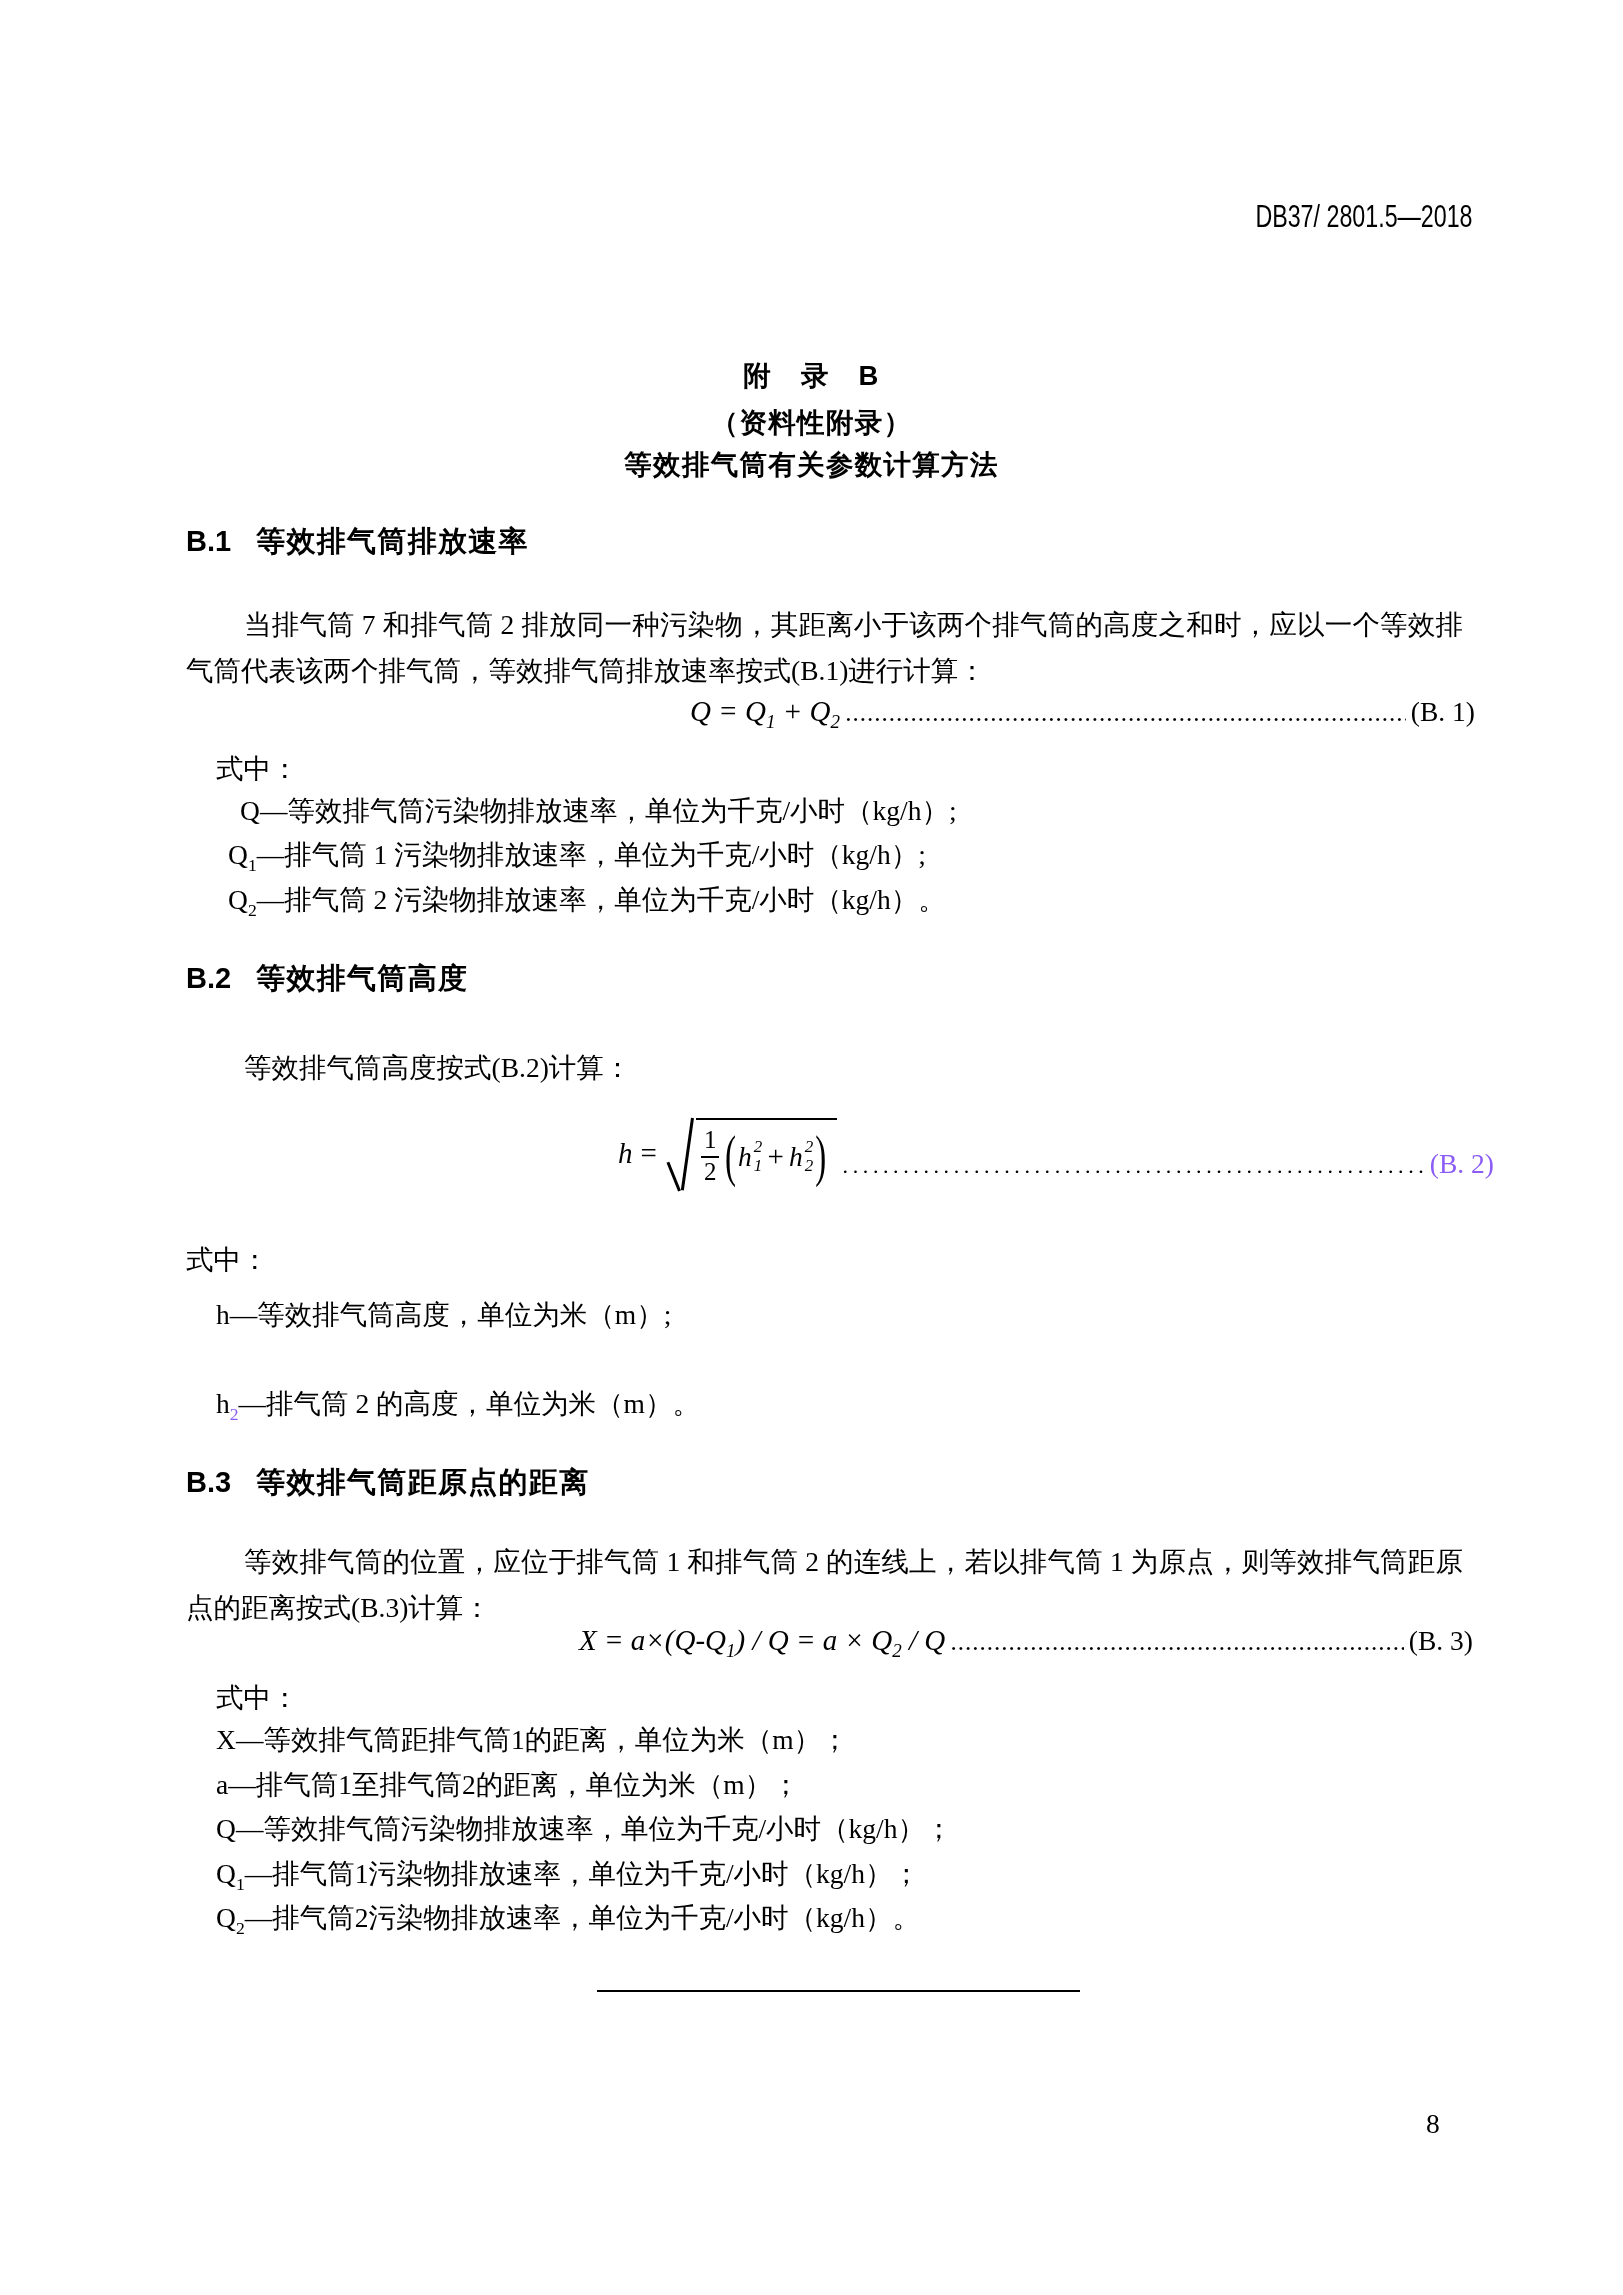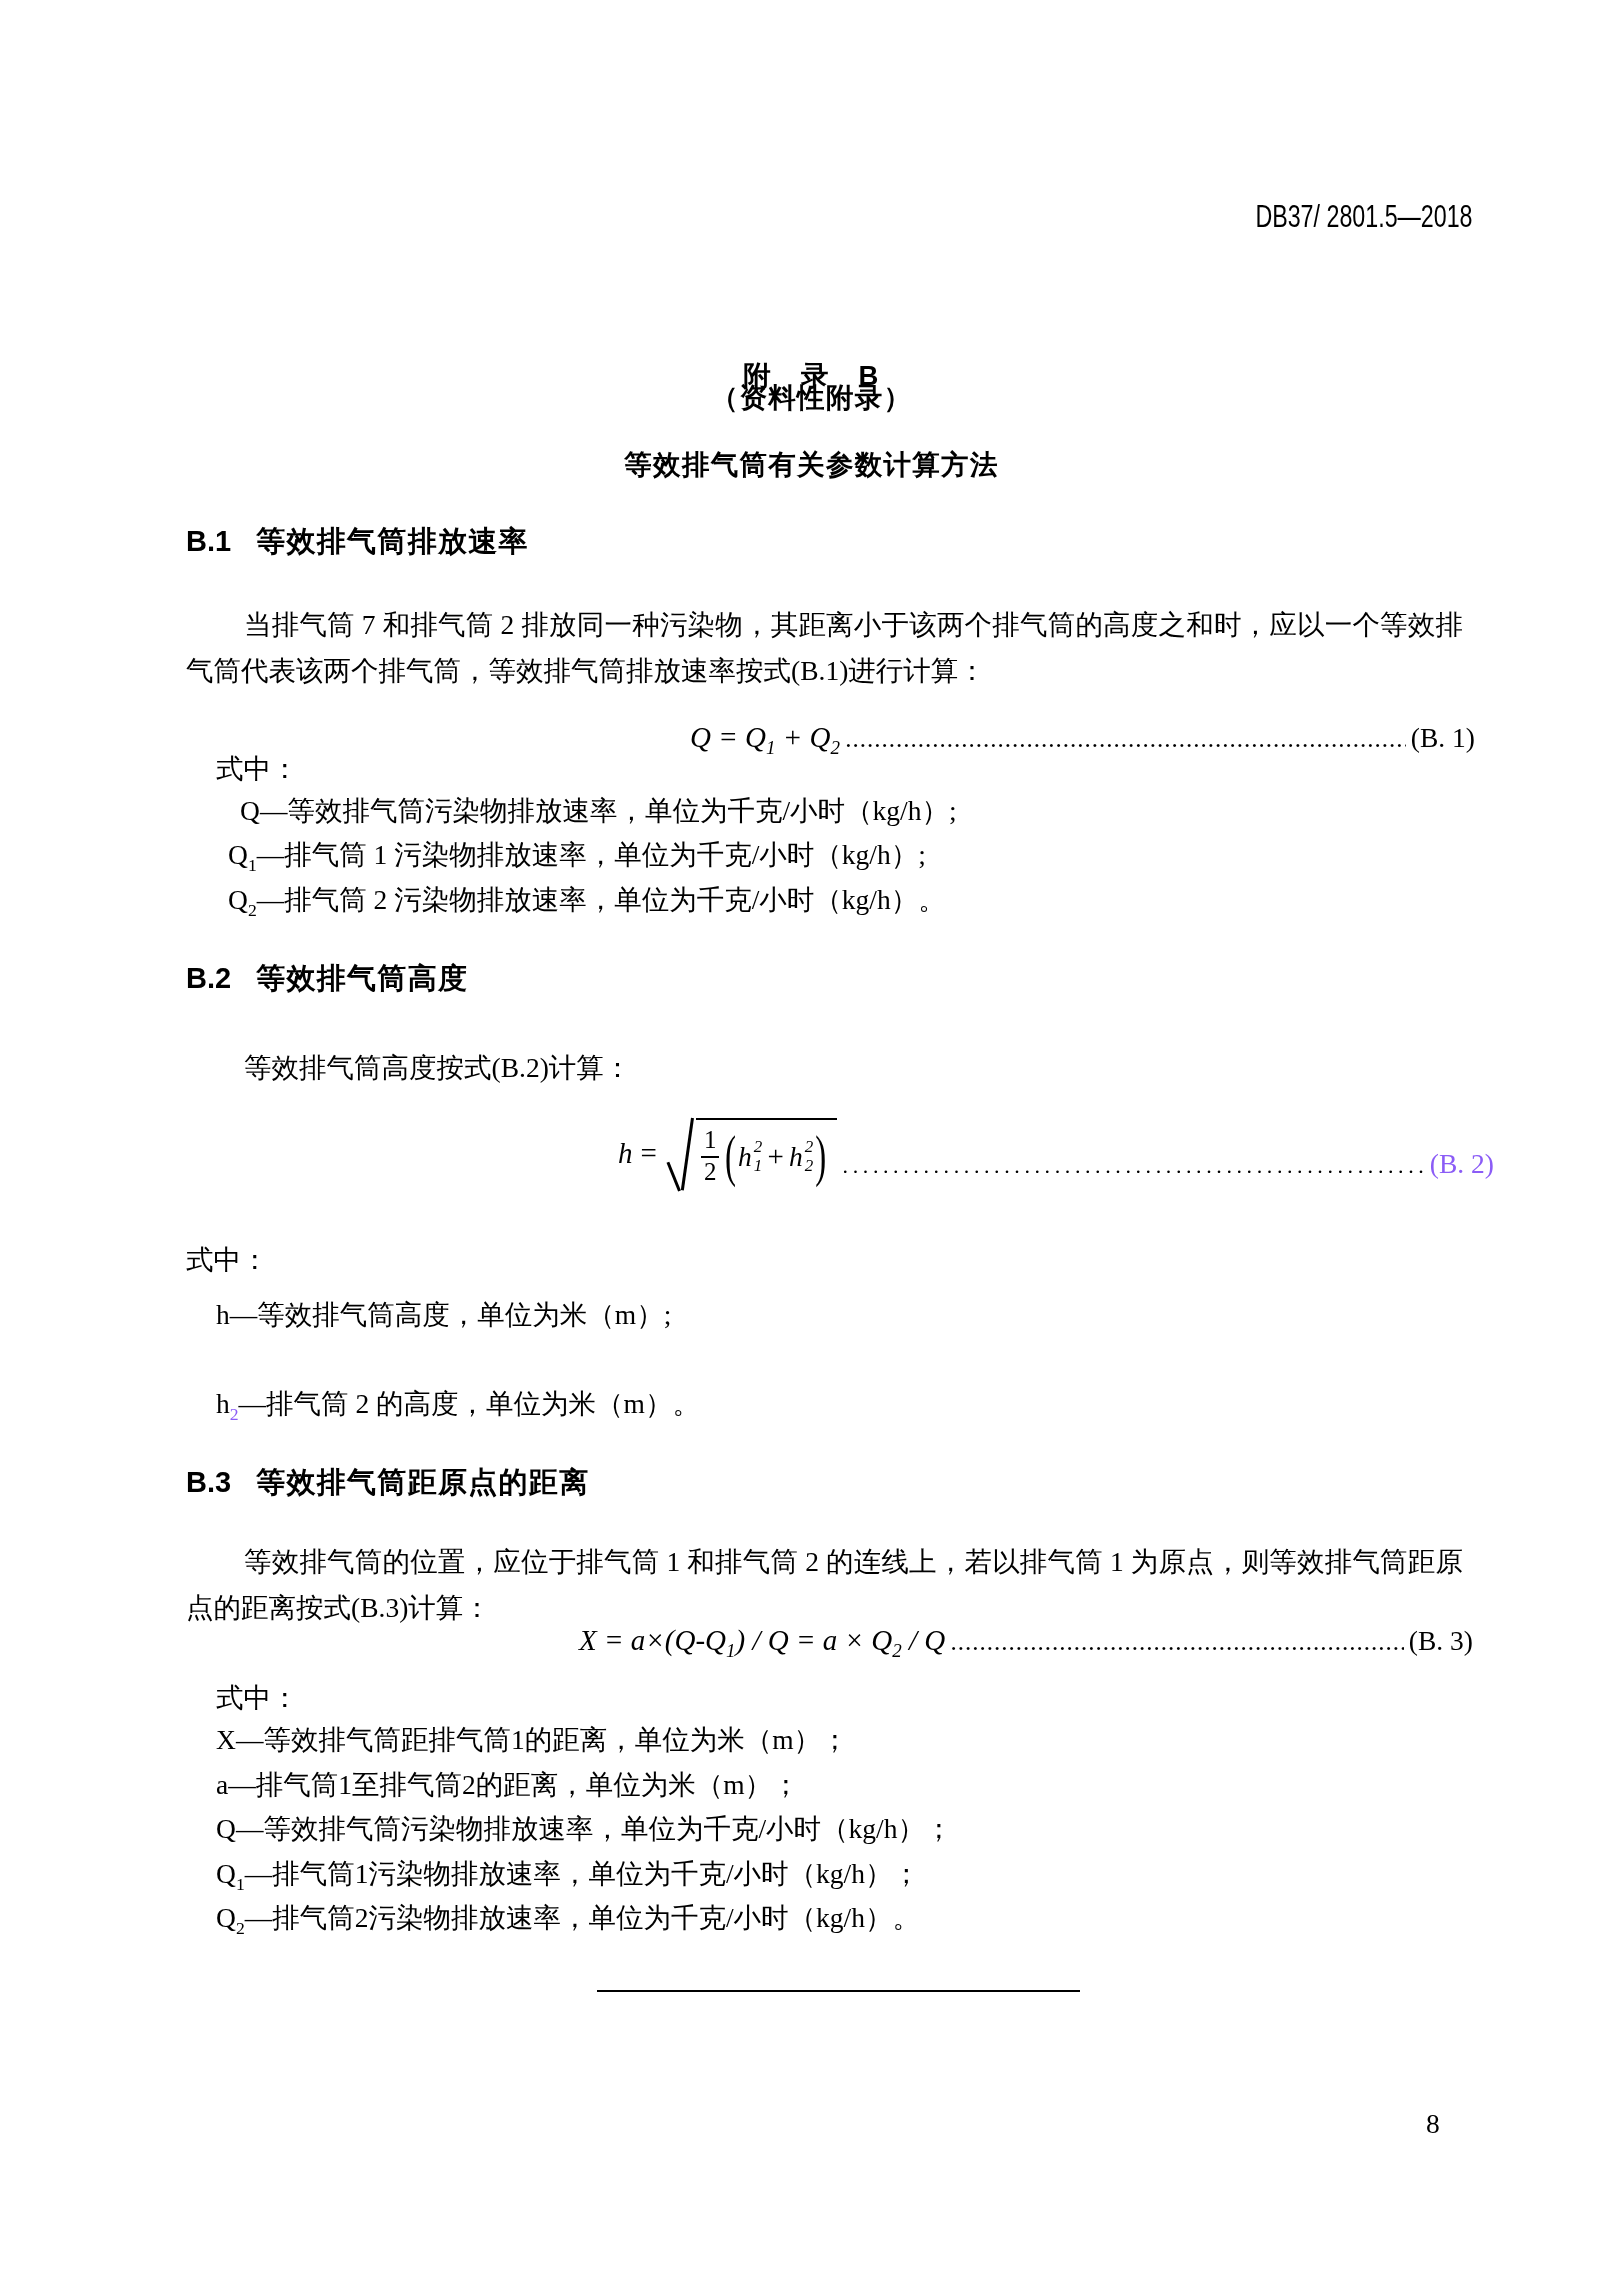--- a/index.html
+++ b/index.html
@@ -14,21 +14,21 @@
     font-size:31px; transform:scaleX(0.75); transform-origin:100% 50%;
     white-space:nowrap;
   }
   
   .title {
     position:absolute; left:0; width:1623px; text-align:center;
     font-family:"Liberation Sans","DejaVu Sans",sans-serif;
     font-weight:bold; font-size:27.5px; letter-spacing:1.3px; white-space:nowrap;
   }
   .t1 { top:358px; }
-  .t2 { top:380px; }
+  .t2 { top:405px; }
   .t3 { top:447px; }
   
   .sec-heading {
     position:absolute; left:186px;
     font-family:Liberation Sans, sans-serif;
     font-weight:bold; font-size:29px; letter-spacing:1.3px; white-space:nowrap;
   }
   .sec-no { margin-right:25px; letter-spacing:0; }
   
   .para {
@@ -88,21 +88,21 @@
   <div class="title t1">附　录　B</div>
   <div class="title t2">（资料性附录）</div>
   <div class="title t3">等效排气筒有关参数计算方法</div>
 
   <div class="sec-heading" style="top:522px;">
     <span class="sec-no">B.1</span><span>等效排气筒排放速率</span>
   </div>
 
   <div class="para" style="top:602px;">当排气筒 7 和排气筒 2 排放同一种污染物，其距离小于该两个排气筒的高度之和时，应以一个等效排气筒代表该两个排气筒，等效排气筒排放速率按式(B.1)进行计算：</div>
 
-  <div class="formula-row" style="top:695px; width:1289px;margin-top:26px;">
+  <div class="formula-row" style="top:695px; width:1289px;">
     <span class="fspacer" style="width:504px;"></span>
     <span class="math"><span>Q = Q</span><sub>1</sub><span> + Q</span><sub>2</sub></span>
     <span class="dots">..................................................................................................................................</span>
     <span class="flabel">(B. 1)</span>
   </div>
 
   <div class="where" style="left:216px; top:751px;">式中：</div>
 
   <div class="def" style="left:240px; top:793px;">
     <span>Q</span><sub></sub><span>—等效排气筒污染物排放速率，单位为千克/小时（kg/h）;</span>

